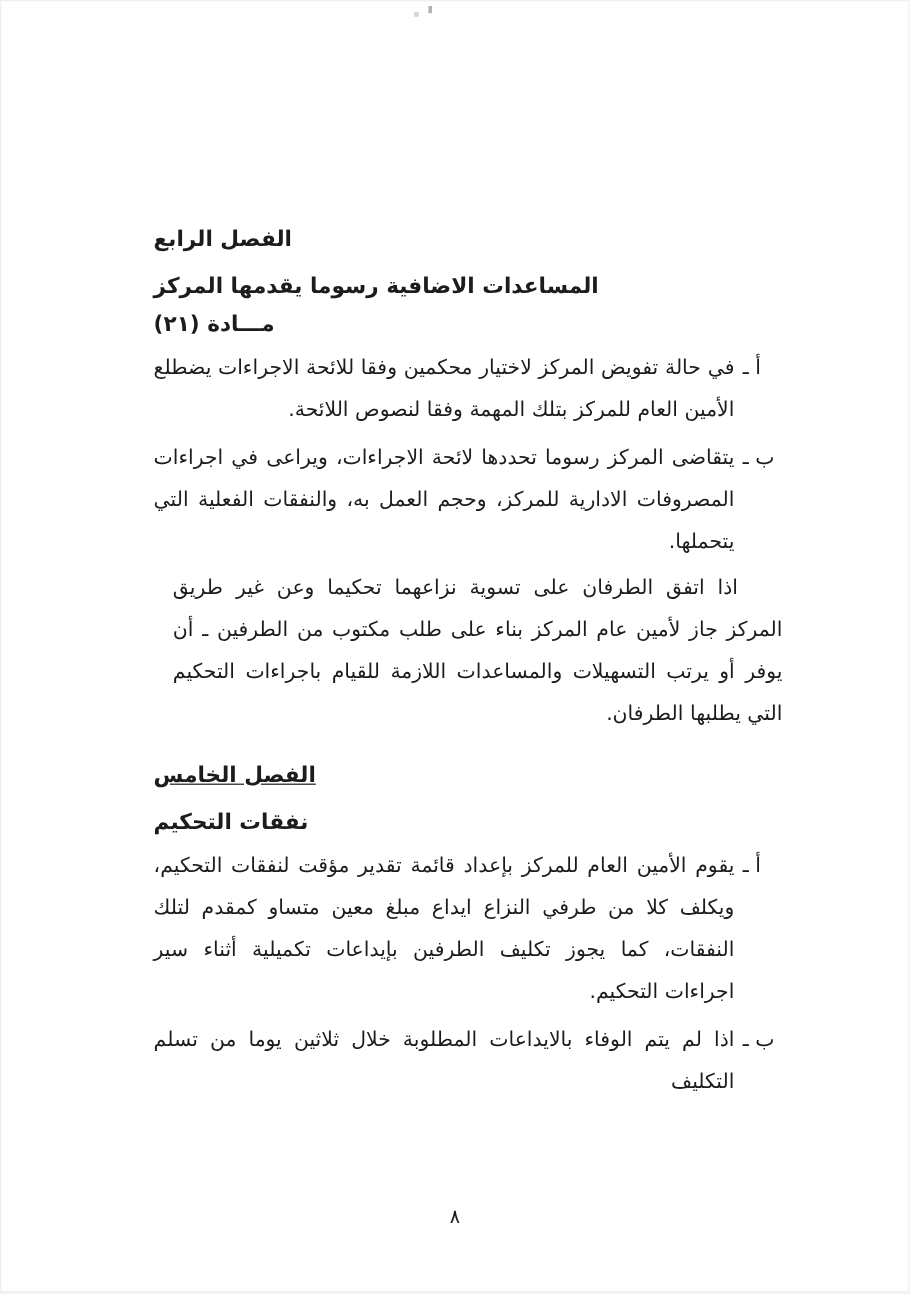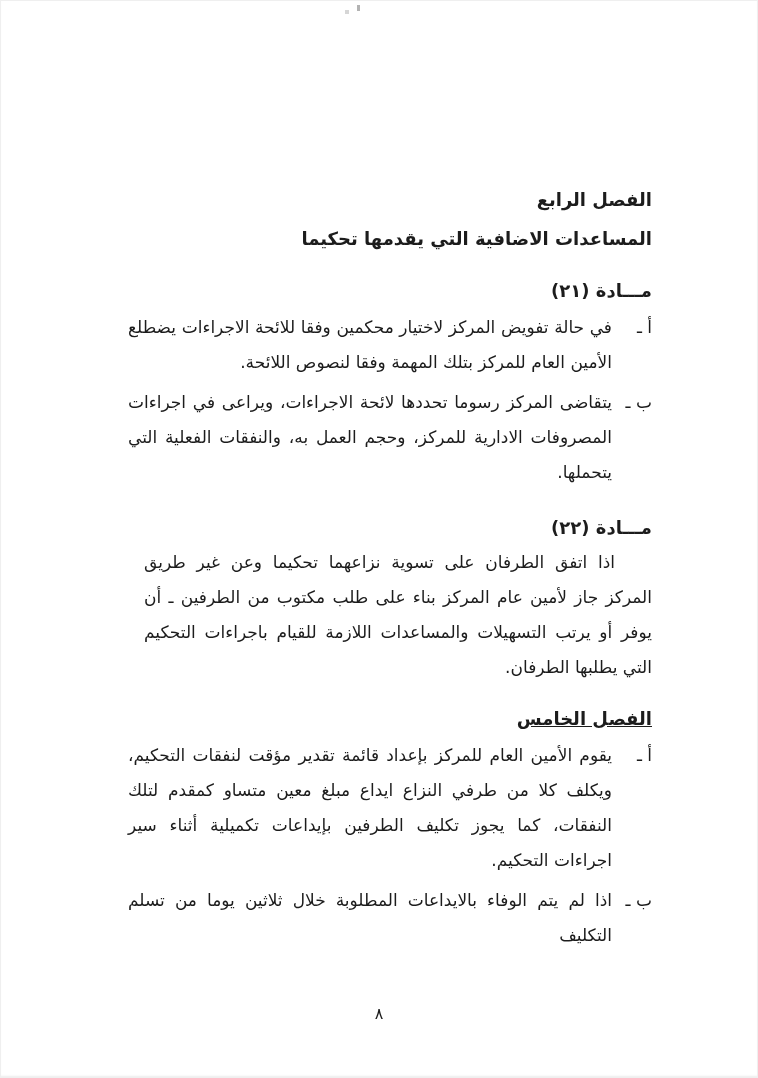--- a/index.html
+++ b/index.html
@@ -38,40 +38,40 @@
   .content {
     position: absolute;
     top: 186px;
     right: 106px;
     width: 524px;
     direction: rtl;
   }
   .heading {
     font-size: 18px;
     font-weight: bold;
-    text-align: right;
+    text-align: left;
     line-height: 28px;
     margin: 0;
   }
   .heading.subtitle  { margin-top: 11px; }
-  .heading.article   { margin-top: 24px; }
+  .heading.article   { margin-top: 4px; }
   .heading.chapter5  { margin-top: 20px; text-decoration: underline; }
   .body-text {
     font-size: 17px;
     line-height: 35px;
   }
   .list-item {
     display: flex;
     gap: 7px;
     margin-top: 5px;
   }
   .list-item .marker {
     flex: 0 0 33px;
     white-space: nowrap;
-    text-align: right;
+    text-align: left;
   }
   .list-item .item-text {
     flex: 1;
     text-align: justify;
   }
   .para {
     margin: 3px 0 0 16px;
     text-indent: 37px;
     text-align: justify;
   }
@@ -89,39 +89,39 @@
 <body>
 
 <div class="page">
 
   <div class="speck-a"></div>
   <div class="speck-b"></div>
 
   <div class="content">
 
     <div class="heading">الفصل الرابع</div>
-    <div class="heading subtitle">المساعدات الاضافية التي يقدمها تحكيما</div>
+    <div class="heading subtitle">المساعدات الاضافية رسوما يقدمها المركز</div>
 
     <div class="heading article">مـــادة (٢١)</div>
 
     <div class="body-text list-item">
       <span class="marker">أ ـ</span>
       <span class="item-text">في حالة تفويض المركز لاختيار محكمين وفقا للائحة الاجراءات يضطلع الأمين العام للمركز بتلك المهمة وفقا لنصوص اللائحة.</span>
     </div>
 
     <div class="body-text list-item">
       <span class="marker">ب ـ</span>
       <span class="item-text">يتقاضى المركز رسوما تحددها لائحة الاجراءات، ويراعى في اجراءات المصروفات الادارية للمركز، وحجم العمل به، والنفقات الفعلية التي يتحملها.</span>
     </div>
 
-    <div class="heading article">مـــادة (٢٢)</div>
 
     <p class="body-text para">اذا اتفق الطرفان على تسوية نزاعهما تحكيما وعن غير طريق المركز جاز لأمين عام المركز بناء على طلب مكتوب من الطرفين ـ أن يوفر أو يرتب التسهيلات والمساعدات اللازمة للقيام باجراءات التحكيم التي يطلبها الطرفان.</p>
 
     <div class="heading chapter5">الفصل الخامس</div>
+    <div class="heading subtitle">نفقات التحكيم</div>
 
 
     <div class="body-text list-item">
       <span class="marker">أ ـ</span>
       <span class="item-text">يقوم الأمين العام للمركز بإعداد قائمة تقدير مؤقت لنفقات التحكيم، ويكلف كلا من طرفي النزاع ايداع مبلغ معين متساو كمقدم لتلك النفقات، كما يجوز تكليف الطرفين بإيداعات تكميلية أثناء سير اجراءات التحكيم.</span>
     </div>
 
     <div class="body-text list-item">
       <span class="marker">ب ـ</span>
       <span class="item-text">اذا لم يتم الوفاء بالايداعات المطلوبة خلال ثلاثين يوما من تسلم التكليف</span>

